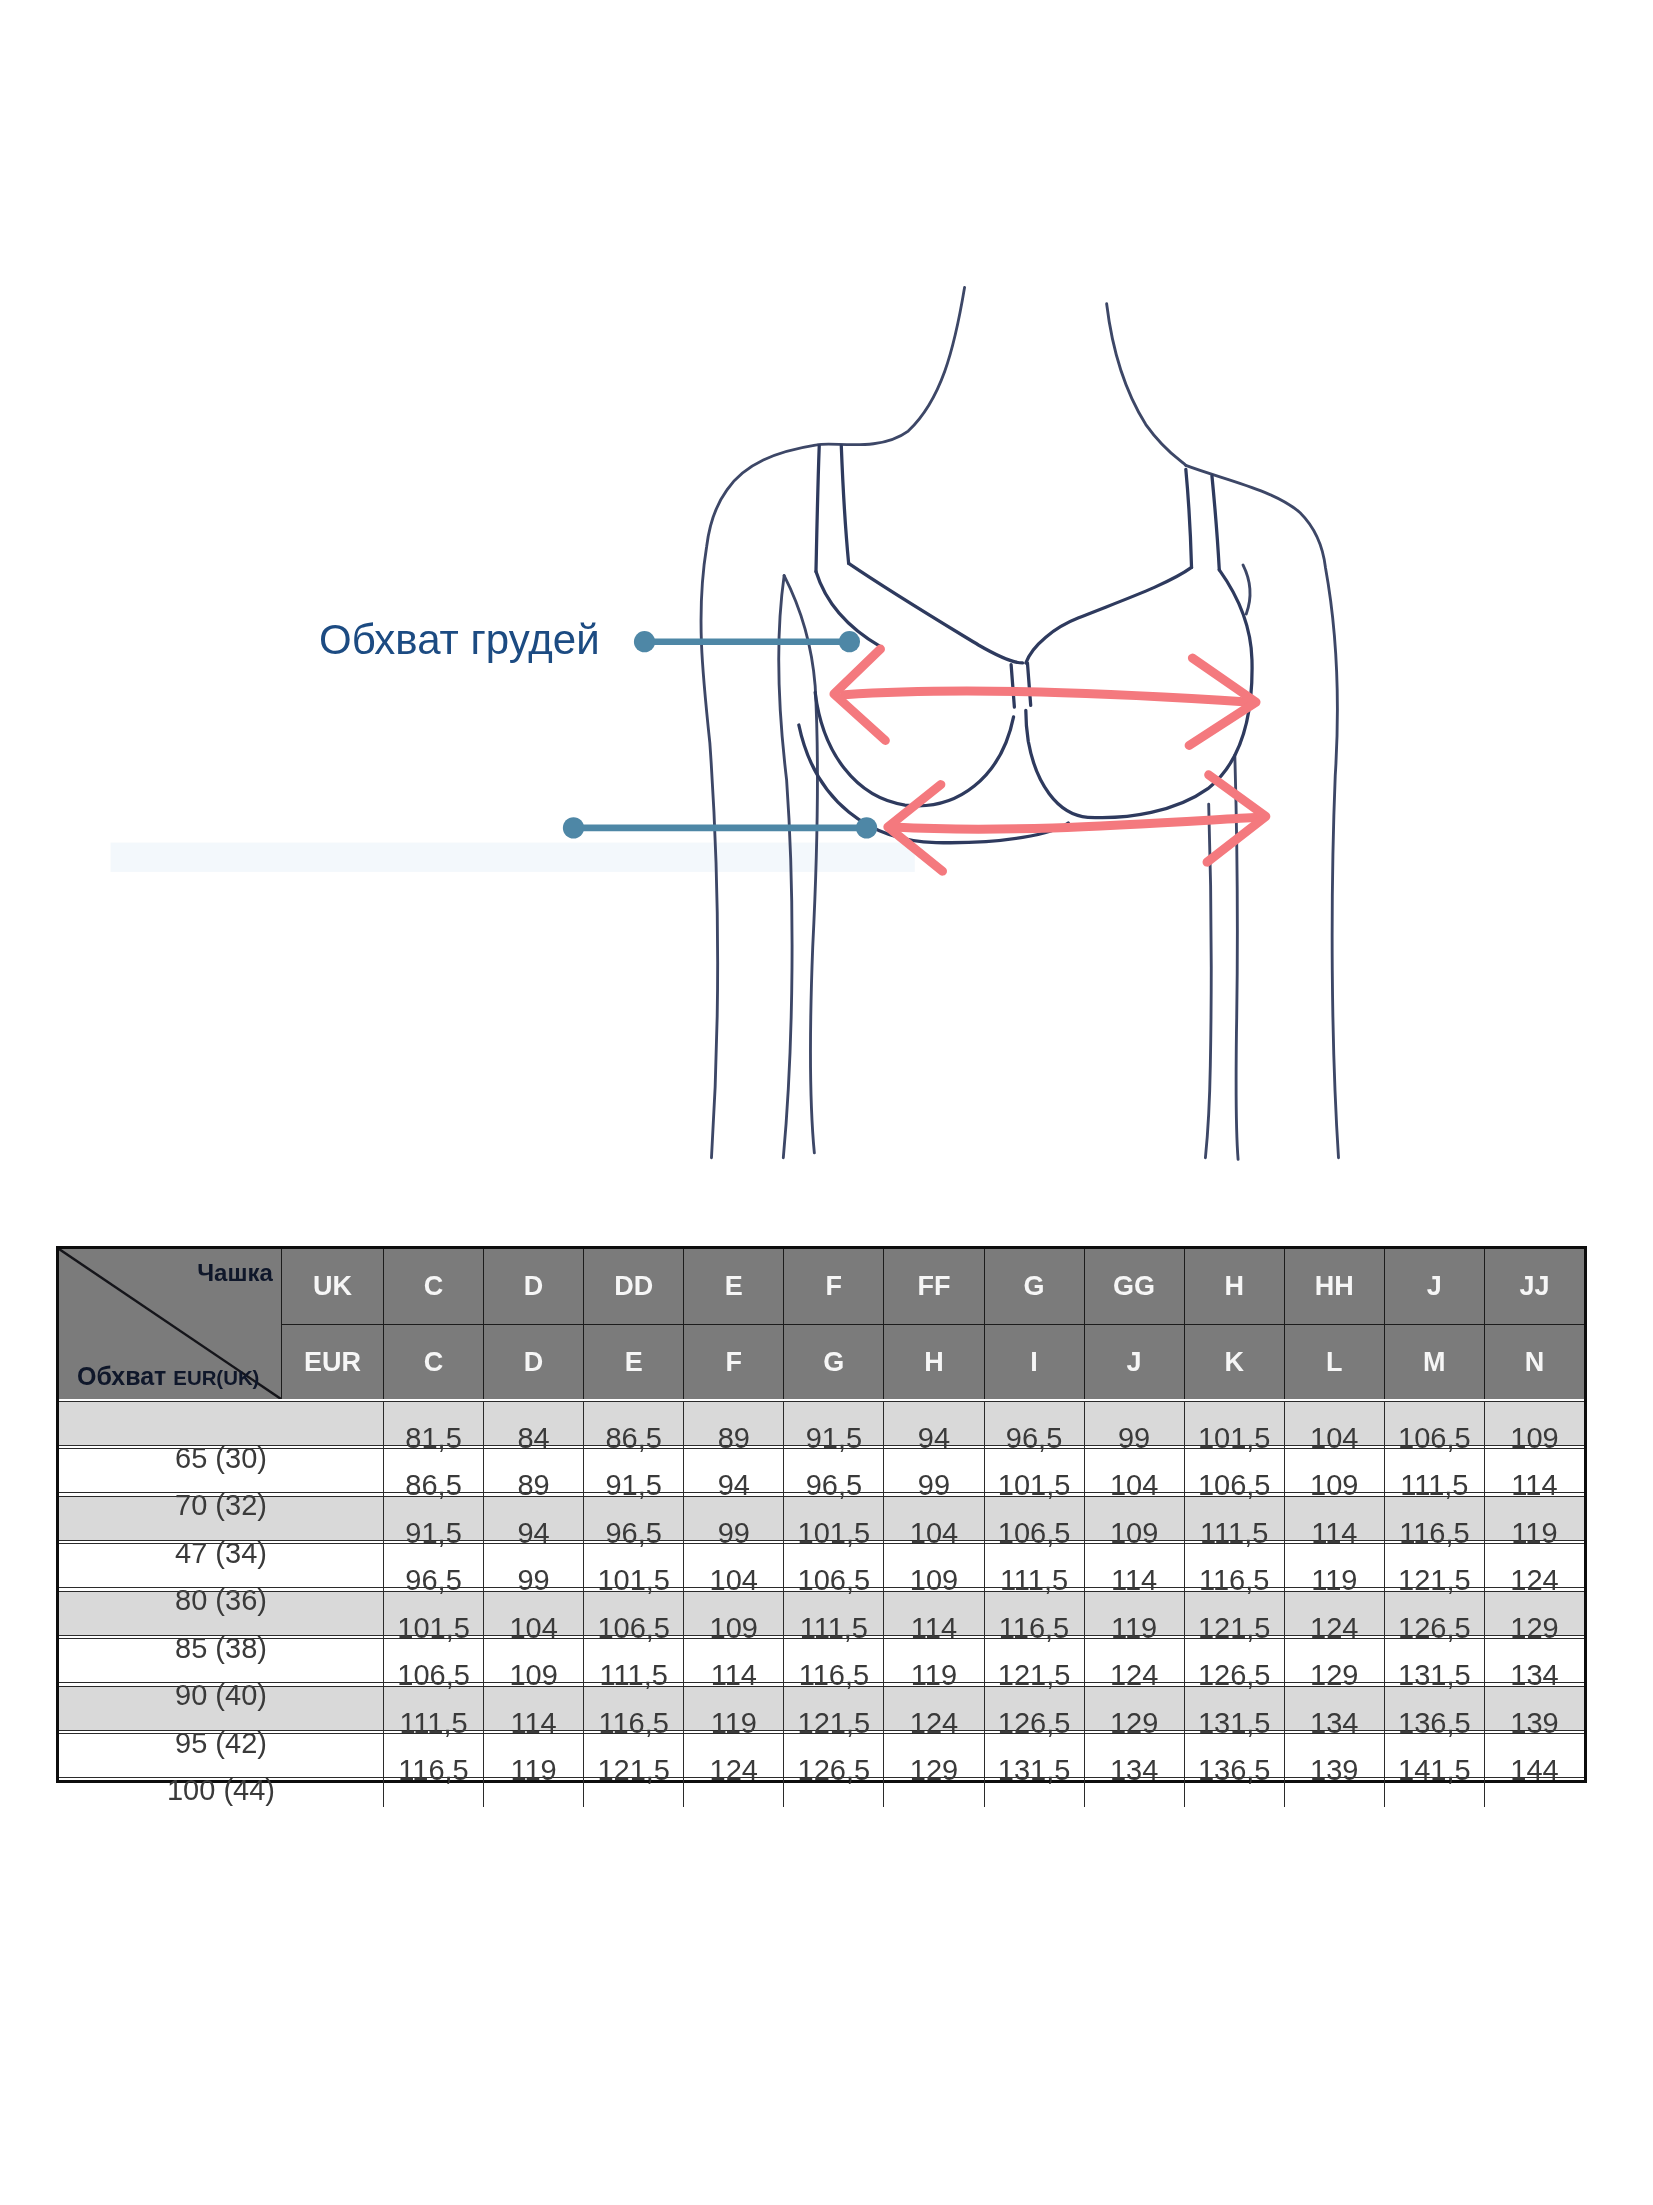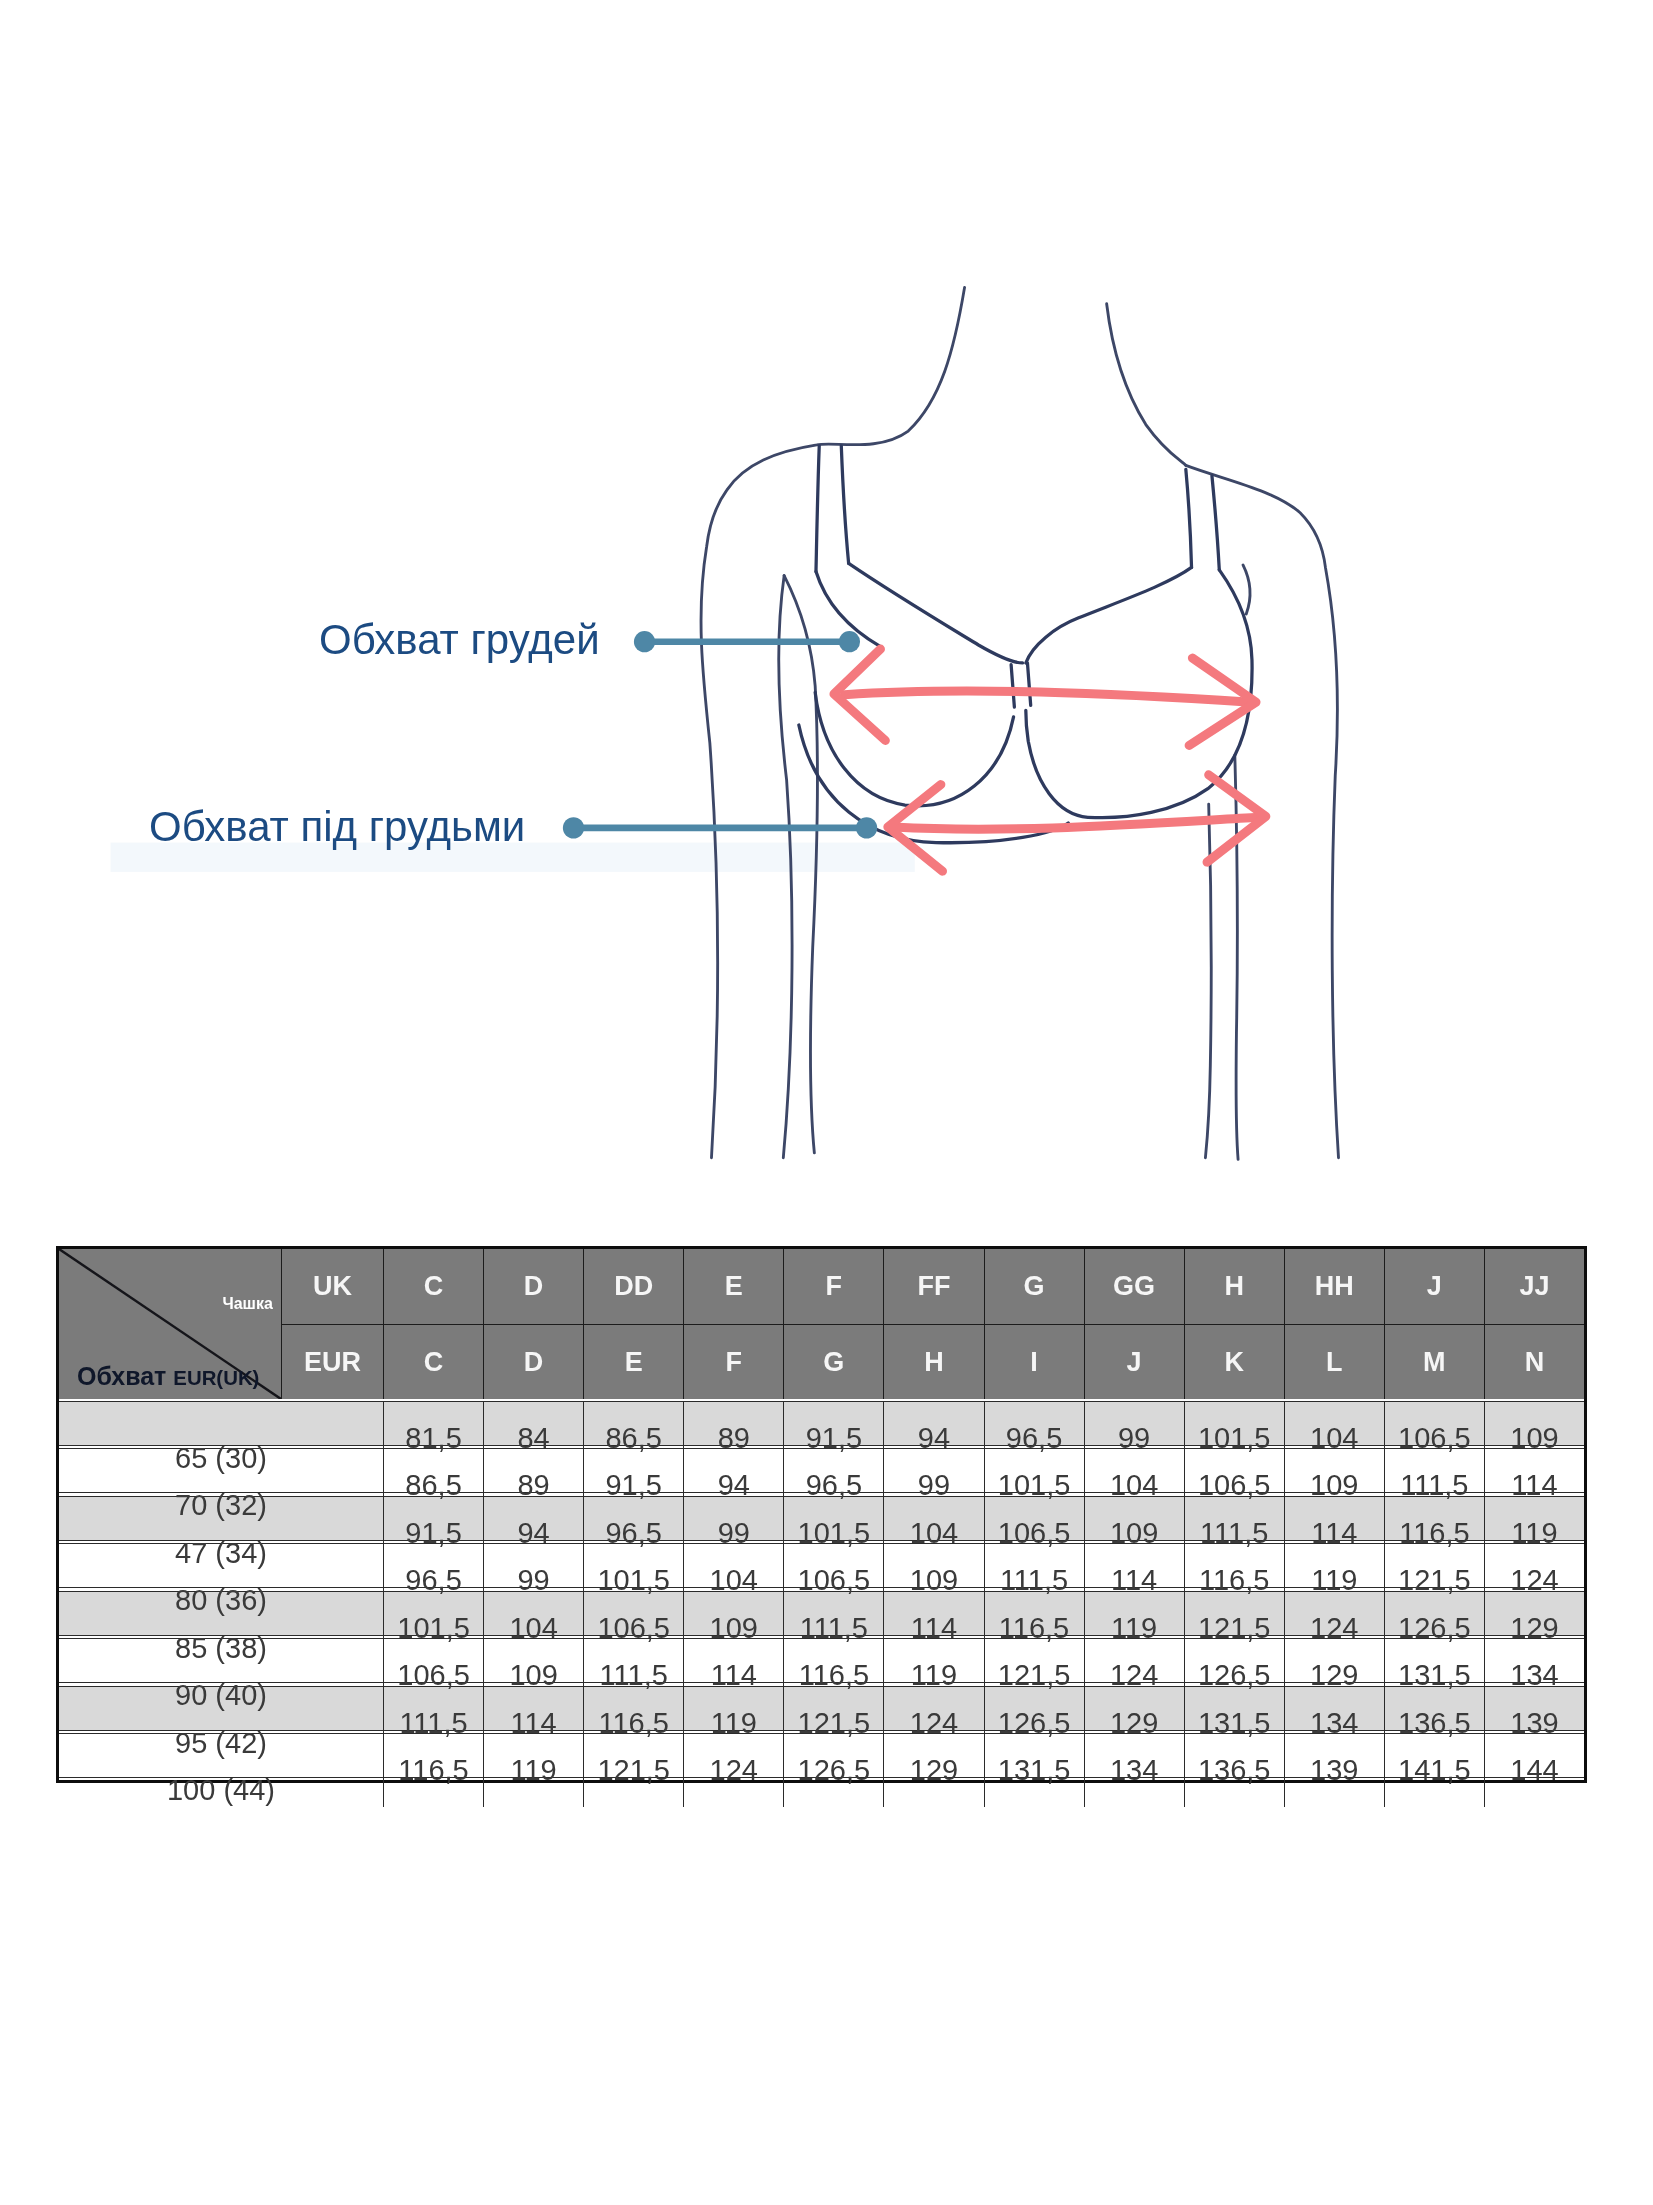--- a/index.html
+++ b/index.html
@@ -13,21 +13,21 @@
   .label-underbust{left:149px;top:804px;}
 
   
   .size-table{position:absolute;left:56px;top:1246px;width:1531px;box-sizing:border-box;
               border:3.3px solid #0d0d0d;background:#ffffff;}
   .tbl-title{height:76px;background:#050505;color:#fbfbfb;display:flex;align-items:center;
              justify-content:center;font-size:38px;letter-spacing:0.8px;white-space:nowrap;}
   .tbl-header{display:flex;background:#7b7b7b;}
   .corner-cell{position:relative;width:222px;height:150px;flex:0 0 222px;background:#7b7b7b;}
   .corner-cell svg{position:absolute;left:0;top:0;width:100%;height:100%;}
-  .corner-top{position:absolute;right:8.2px;top:9.8px;color:#ffffff;font-weight:bold;font-size:16px;margin-top:36px;}
+  .corner-top{position:absolute;right:8.2px;top:9.8px;color:#0f172a;font-weight:bold;font-size:24px;}
   .corner-bottom{position:absolute;left:18px;bottom:8.2px;color:#0f172a;font-weight:bold;font-size:25px;white-space:nowrap;}
   .corner-bottom .sub{font-size:20.4px;}
   .hd-rows{flex:1;display:flex;flex-direction:column;}
   .hd-row{display:grid;grid-template-columns:102px repeat(12,1fr);}
   .hd-row.uk{height:76px;}
   .hd-row.eur{height:74px;}
   .h-cell{display:flex;align-items:center;justify-content:center;color:#f6f6f6;
           font-weight:bold;font-size:27px;border-left:1.6px solid #1c1c1c;box-sizing:border-box;}
   .hd-row.uk .h-cell{border-bottom:1.6px solid #1c1c1c;}
 
@@ -93,21 +93,20 @@
     </g>
 
     <g>
       <line x1="702" y1="1014" x2="1061" y2="1014" stroke="#4e87a6" stroke-width="8"></line>
       <circle cx="702" cy="1014" r="13" fill="#4e87a6"></circle>
       <circle cx="1061" cy="1014" r="13" fill="#4e87a6"></circle>
     </g>
   </svg>
 
   <div class="diagram-label label-bust">Обхват грудей</div>
-  <div class="diagram-label label-underbust">Обхват під грудьми</div>
 
   <div class="size-table">
 
     <div class="tbl-header">
       <div class="corner-cell">
         <svg viewBox="0 0 272 184" preserveAspectRatio="none">
           <line x1="0" y1="0" x2="272" y2="184" stroke="#15151a" stroke-width="3"></line>
         </svg>
         <span class="corner-top">Чашка</span>
         <span class="corner-bottom"><span>Обхват</span> <span class="sub">EUR(UK)</span></span>

